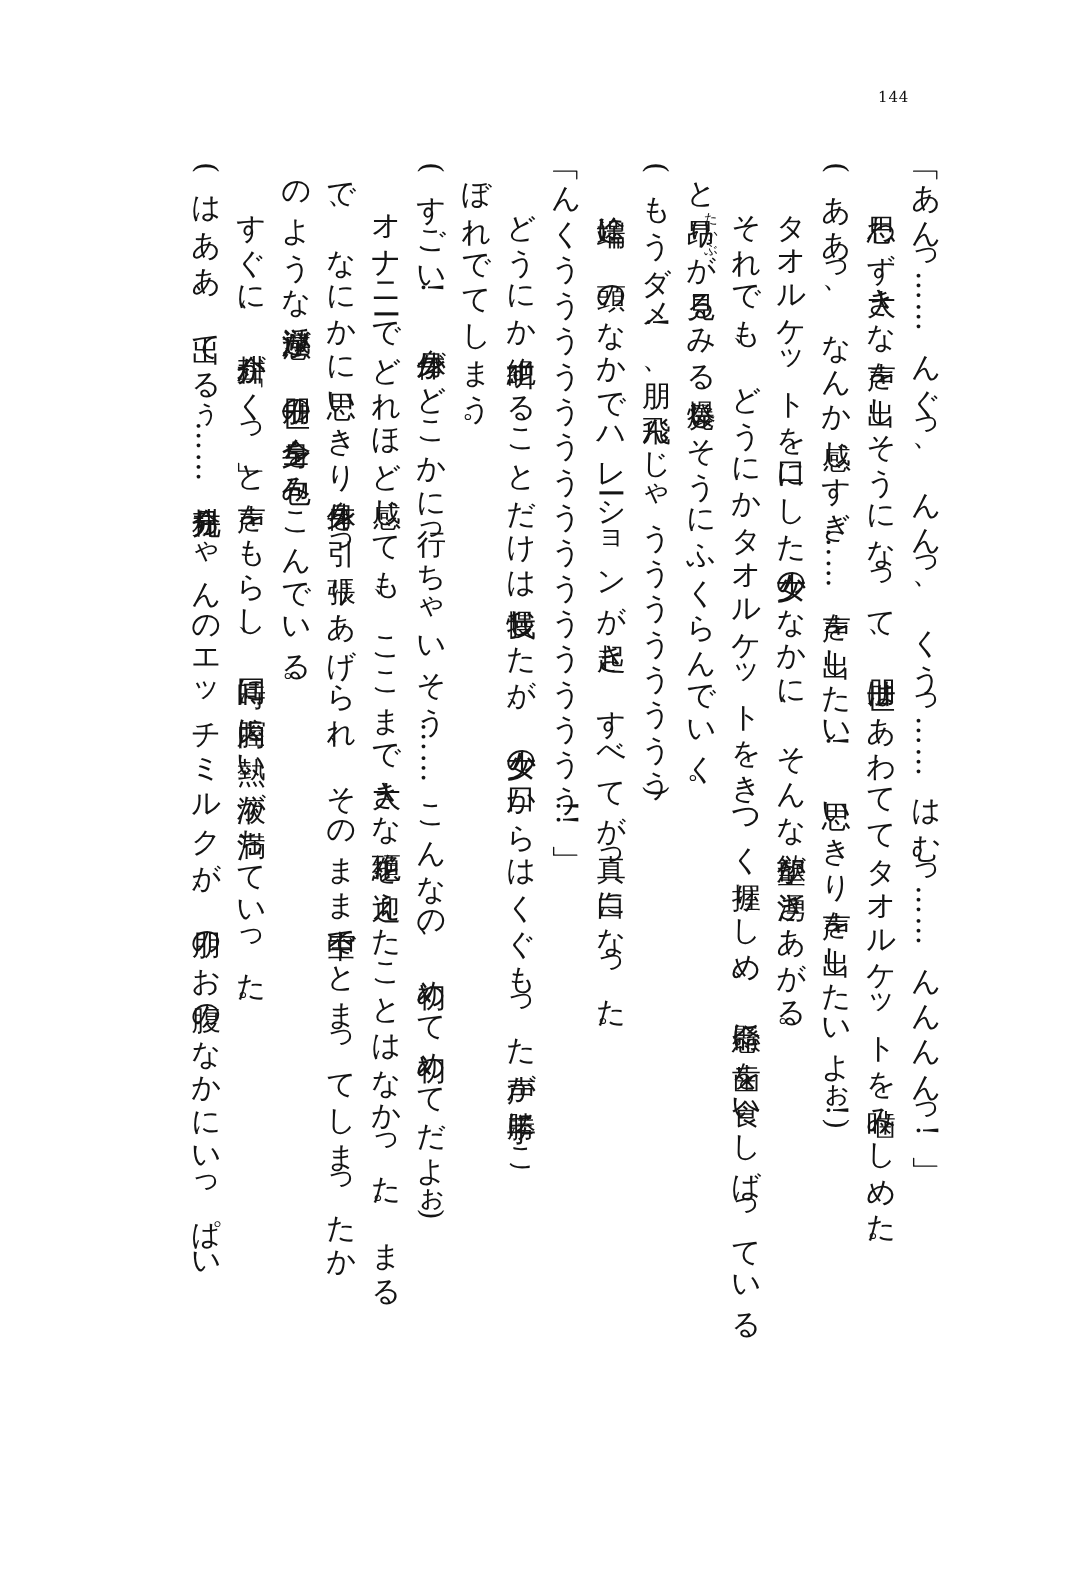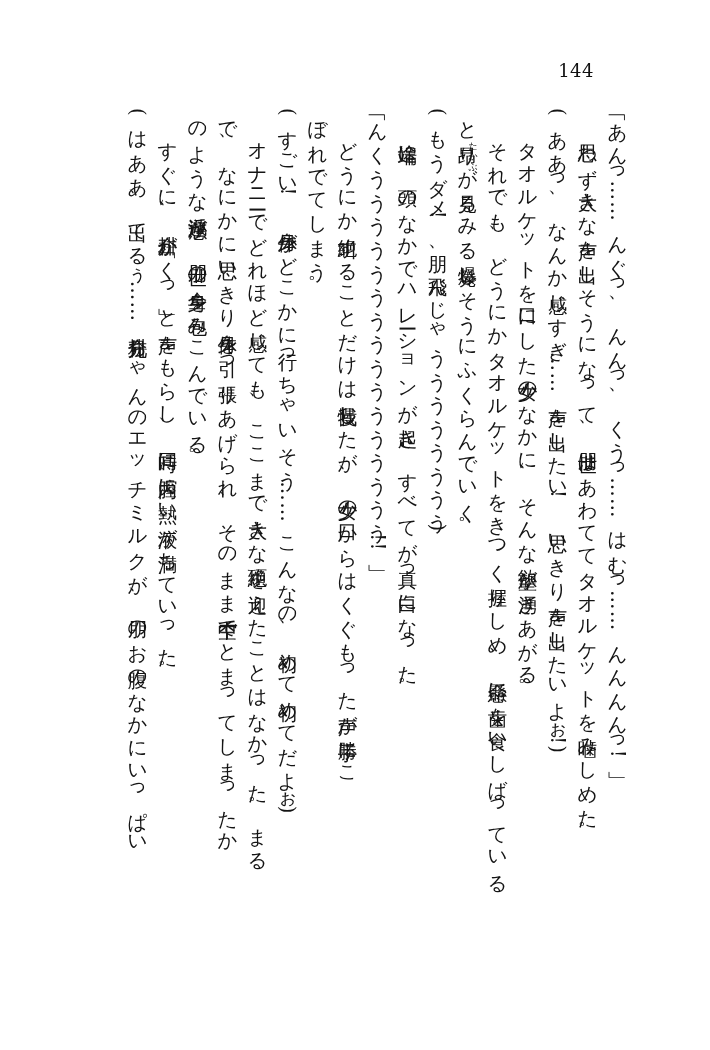--- a/index.html
+++ b/index.html
@@ -17,22 +17,22 @@
   .page {
     position: relative;
     width: 710px;
     height: 1050px;
     background: #ffffff;
     box-sizing: border-box;
   }
   .page-number {
     position: absolute;
     top: 60px;
-    right: 116px;
-    font-size: 18px;
+    right: 104px;
+    font-size: 10px;
     letter-spacing: 0.5px;
     font-family: "DejaVu Serif", "Liberation Serif", serif;
     color: #111;
   }
   .text-body {
     position: absolute;
     top: 108px;
     left: 78px;
     right: 78px;
     height: 830px;

